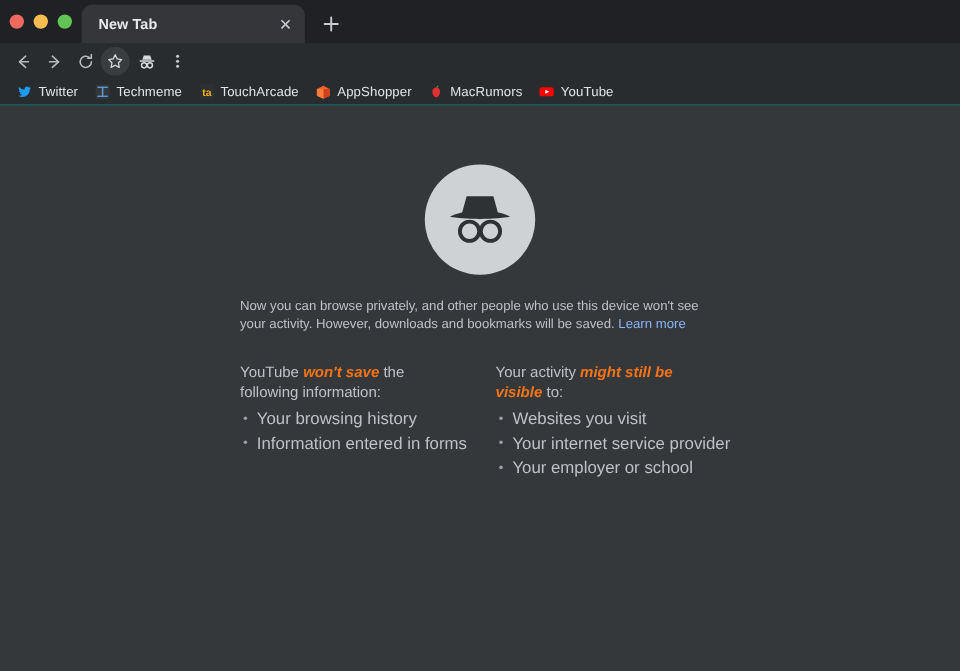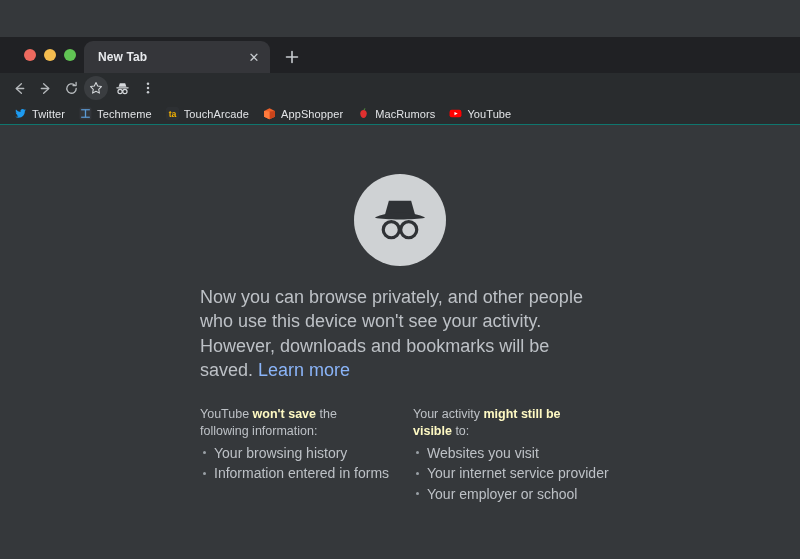--- a/index.html
+++ b/index.html
@@ -20,24 +20,23 @@
     background: #35383b;
     position: relative;
   }
 
   
   .tab-strip {
     height: 36px;
     background: #202124;
     display: flex;
     align-items: flex-end;
-    padding-left: 20px;
+    padding-left: 4px;
     position: relative;
     flex: 0 0 36px;
-    margin-top: 37px;
   }
 
   .traffic-lights {
     display: flex;
     align-items: center;
     gap: 8px;
     height: 36px;
     padding: 0 6px 0 4px;
   }
   .traffic-light {
@@ -211,21 +210,21 @@
     letter-spacing: 0.1px;
   }
 
   .content-col {
     width: 400px;
     margin-top: 19px;
   }
 
   .intro {
     color: #bdc1c6;
-    font-size: 18px;
+    font-size: 11px;
     line-height: 1.35;
     text-align: left;
   }
   .learn-more {
     color: #8ab4f8;
     text-decoration: none;
   }
 
   .lists {
     display: flex;
@@ -234,21 +233,21 @@
   }
   .list-block {
     width: 187px;
   }
   .list-head {
     color: #bdc1c6;
     font-size: 12.5px;
     line-height: 1.35;
     margin-bottom: 5px;
   }
-  .list-head b { color: #fef9c3; font-weight: bold; }
+  .list-head b { color: #f97316; font-weight: bold; font-style: italic; }
 
   .list-block ul {
     list-style: none;
     margin: 0; padding: 0;
   }
   .list-block li {
     color: #bdc1c6;
     font-size: 14px;
     line-height: 1.28;
     padding-left: 14px;

